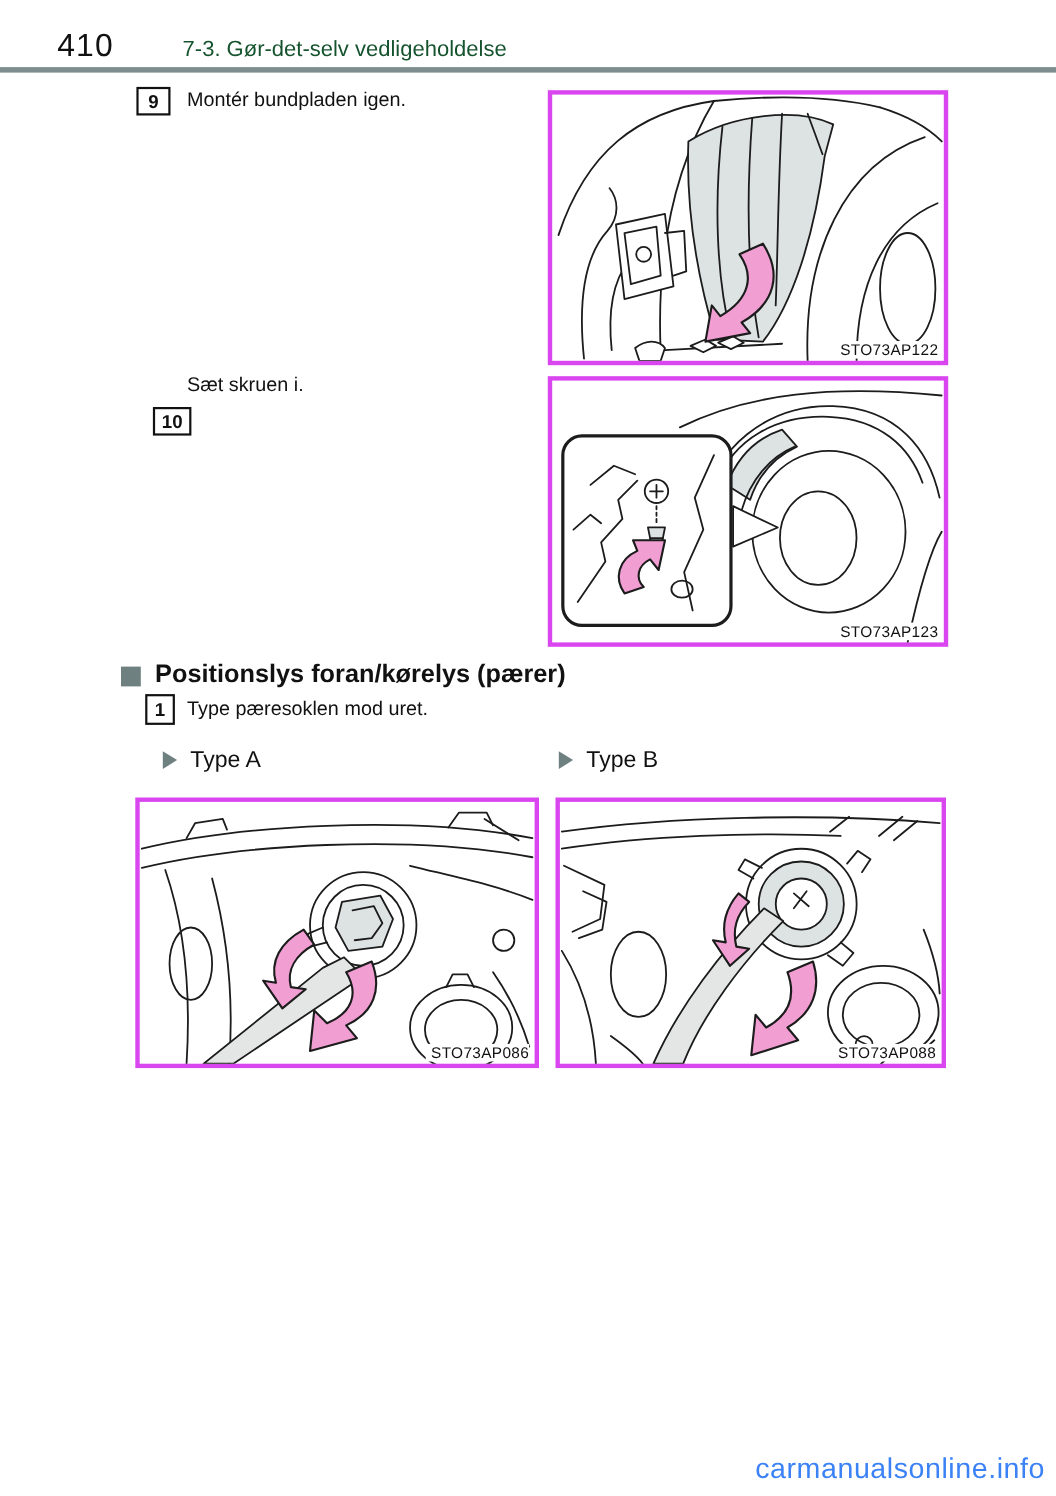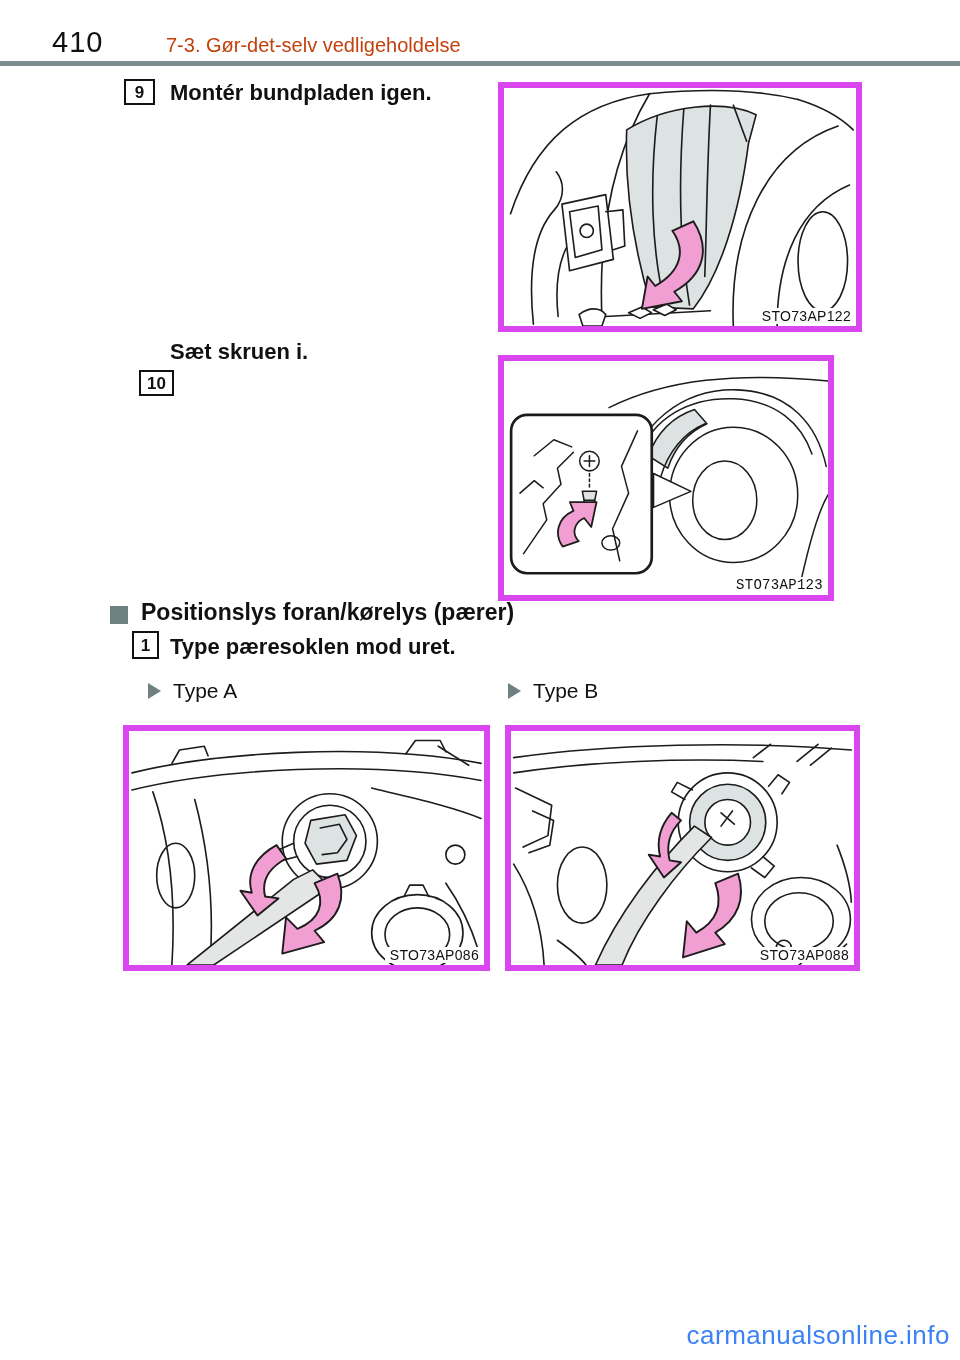--- a/index.html
+++ b/index.html
@@ -8,47 +8,47 @@
     background:#ffffff;
     font-family:"Liberation Sans", sans-serif;
     color:#111;
     position:relative;
     overflow:hidden;
   }
   .abs { position:absolute; }
 
   
   .page-num   { left:52px; top:26px; font-size:29px; font-weight:normal; letter-spacing:1px; }
-  .hdr-title  { left:166px; top:34px; font-size:20px; color:#c2410c; }
+  .hdr-title  { left:166px; top:34px; font-size:20px; color:#14532d; }
   .hdr-rule   { left:0; top:61px; width:960px; height:5px; background:#7E8E8E; }
 
   
   .step-box {
     border:2px solid #111; background:#fff;
     font-weight:bold; font-size:17px; line-height:1;
     display:flex; align-items:center; justify-content:center;
   }
-  .step-title { font-size:22px; white-space:nowrap;font-weight:bold; }
+  .step-title { font-size:18px; white-space:nowrap; }
   .step-body  { font-size:20px; line-height:28px; width:320px; word-spacing:2.5px; }
 
   
   .sec-square { width:18px; height:18px; background:#6F8080; }
   .sec-title  { font-size:23px; font-weight:bold; white-space:nowrap; }
 
   
   .tri {
     width:0; height:0;
     border-left:13px solid #6F8080;
     border-top:8px solid transparent;
     border-bottom:8px solid transparent;
   }
   .type-label { font-size:21px; }
 
   
-  .figure { border:6px solid #d946ef; background:#fff; }
+  .figure { border:4px solid #d946ef; background:#fff; }
   .figure svg { position:absolute; left:0; top:0; width:100%; height:100%; }
   .fig-label {
     position:absolute; right:5px; bottom:2px;
     font-size:14px; letter-spacing:.3px; background:#fff; padding-left:5px;
     color:#111;
   }
 
   
   .art * { stroke:#1c1c1c; stroke-width:1.7; fill:none; stroke-linecap:round; stroke-linejoin:round; }
   .art .pink { stroke-width:2; }
@@ -103,21 +103,21 @@
     <path d="M154 233 l 14 -6 l 10 6 l -12 6 Z" style="fill:#fff"></path>
 
     <path class="pink" d="M196 140 C 214 168 208 196 176 214 L 184 224 L 142 232 L 148 198 L 156 208 C 184 192 188 170 174 150 Z" style="fill:#F19FD3"></path>
   </svg>
   <span class="fig-label">STO73AP122</span>
 </div>
 
 <div class="abs step-box" style="left:139px; top:338px; width:35px; height:26px;margin-top:32px;">10</div>
 <div class="abs step-title" style="left:170px; top:339px;">Sæt skruen i.</div>
 
-<div class="abs figure" style="left:498px; top:355px; width:336px; height:246px;font-family:Liberation Mono, monospace;">
+<div class="abs figure" style="left:498px; top:342px; width:364px; height:246px;">
   <svg class="art" viewBox="0 0 364 246">
 
     <path d="M118 44 C 182 12 262 4 364 14"></path>
     <path d="M140 120 C 150 64 200 22 262 24 C 322 26 352 64 362 110"></path>
     <path d="M152 98 C 168 54 210 32 258 34 C 306 36 334 62 346 96"></path>
 
     <ellipse cx="258" cy="142" rx="72" ry="76" style="fill:#fff"></ellipse>
     <ellipse cx="248" cy="148" rx="36" ry="44"></ellipse>
 
     <path d="M162 98 C 172 72 190 54 214 46 L 228 62 C 206 72 192 88 184 112 Z" style="fill:#DDE2E2"></path>

